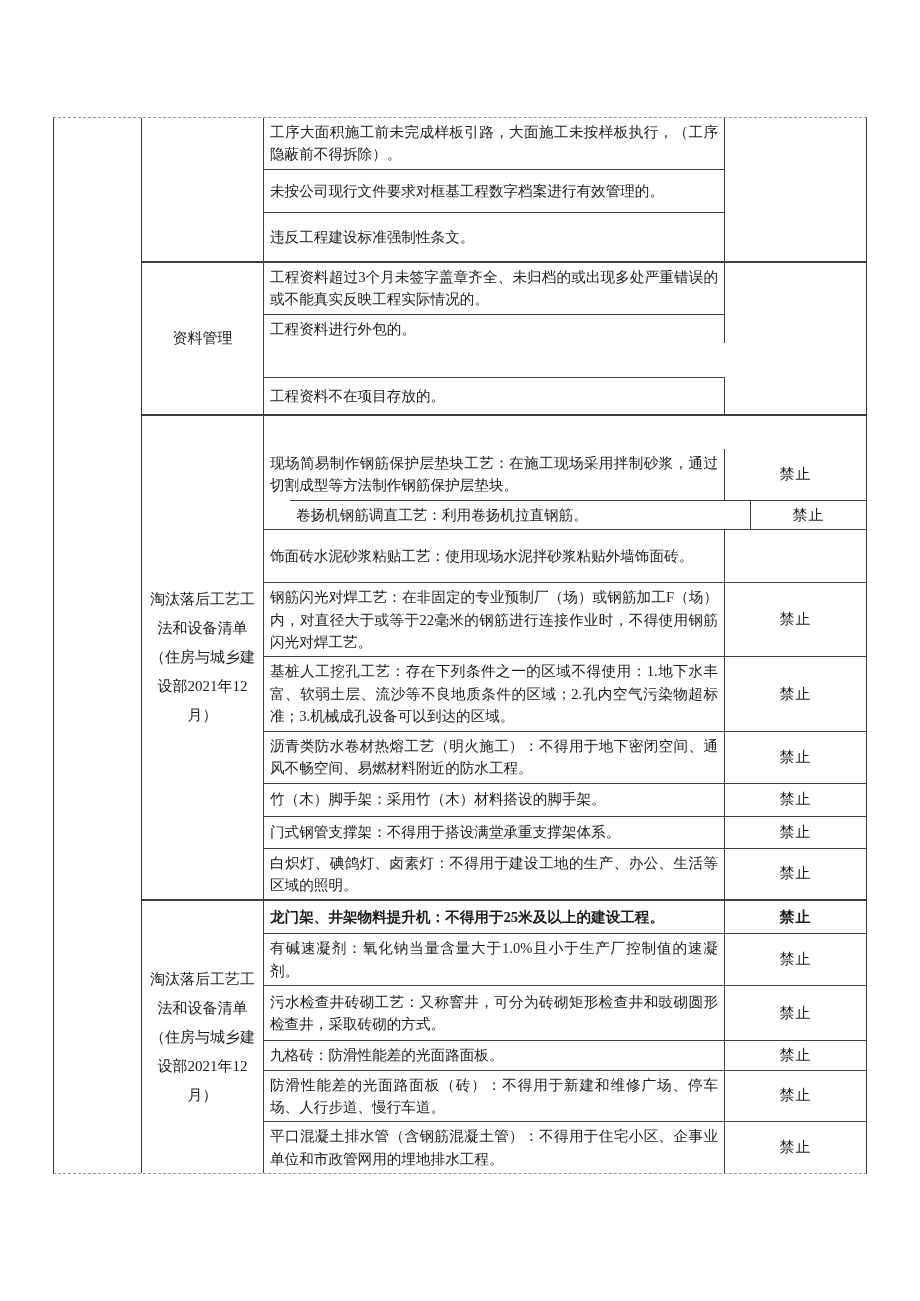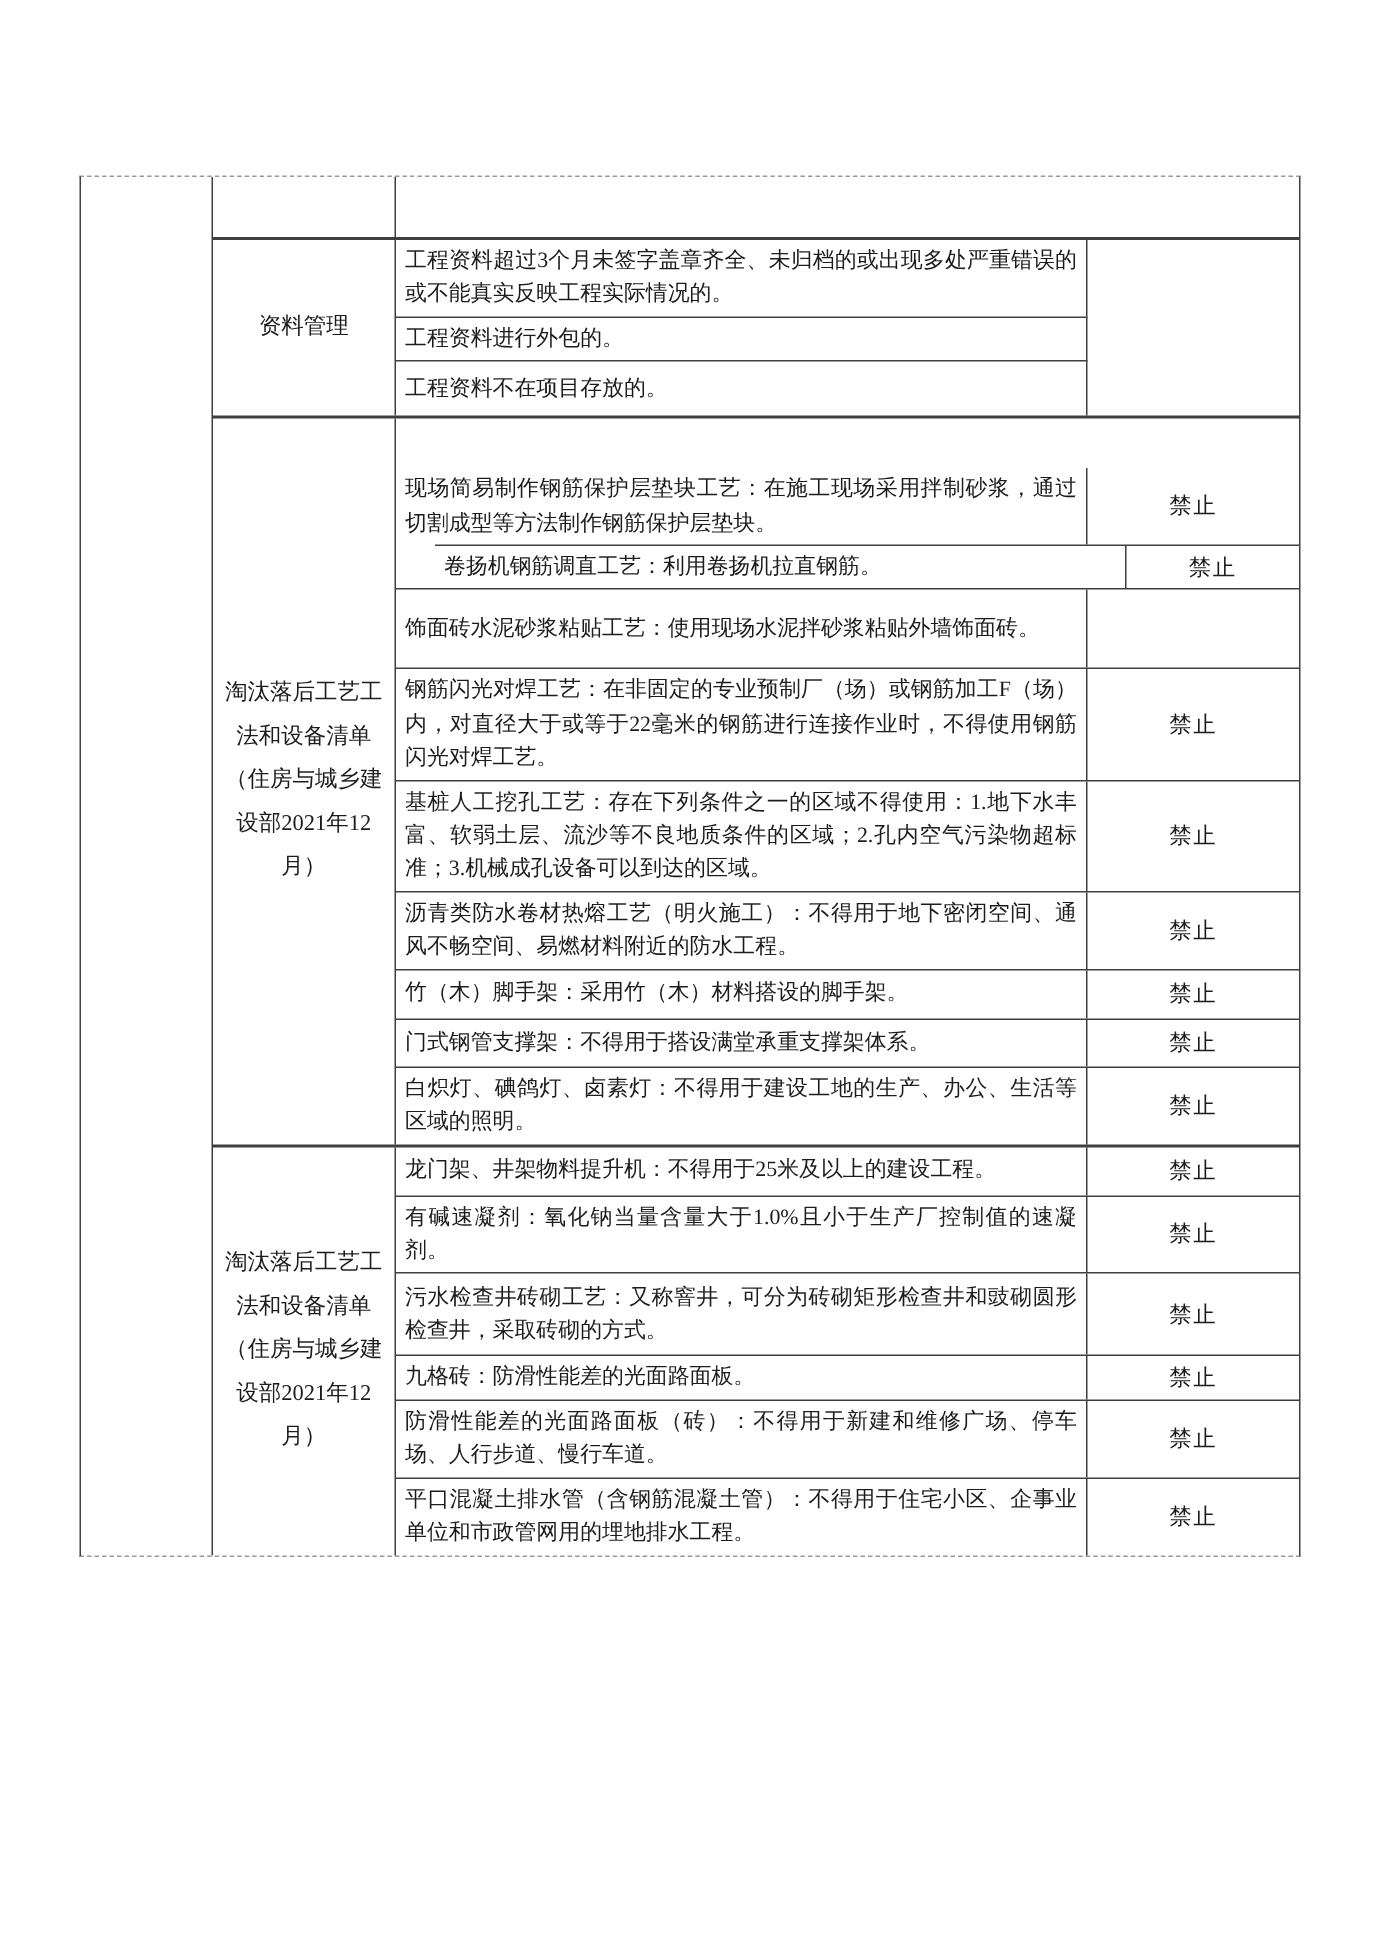--- a/index.html
+++ b/index.html
@@ -92,32 +92,43 @@
 </style>
 </head>
 <body>
 
 <div class="page">
   <div class="doc-table">
     <div class="spacer-col"></div>
     <div class="table-body">
         <div class="section">
           <div class="cat-cell"></div>
+          <div class="rows rows-merged">
+            <div class="content-cell" style="min-height: 50px;">
+              <span>工序大面积施工前未完成样板引路，大面施工未按样板执行，（工序隐蔽前不得拆除）。</span>
+            </div>
+            <div class="content-cell" style="min-height: 43px;">
+              <span>未按公司现行文件要求对框基工程数字档案进行有效管理的。</span>
+            </div>
+            <div class="content-cell" style="min-height: 49px;">
+              <span>违反工程建设标准强制性条文。</span>
+            </div>
+          </div>
           <div class="status-merged"></div>
         </div>
         <div class="section">
           <div class="cat-cell">资料管理</div>
           <div class="rows rows-merged">
             <div class="content-cell" style="min-height: 47px;">
               <span>工程资料超过3个月未签字盖章齐全、未归档的或出现多处严重错误的或不能真实反映工程实际情况的。</span>
             </div>
             <div class="content-cell" style="min-height: 29px;">
               <span>工程资料进行外包的。</span>
             </div>
-            <div class="content-cell" style="min-height: 37px;">
+            <div class="content-cell" style="min-height: 37px; margin-top: 34px;">
               <span>工程资料不在项目存放的。</span>
             </div>
           </div>
           <div class="status-merged"></div>
         </div>
         <div class="section">
           <div class="cat-cell">淘汰落后工艺工法和设备清单（住房与城乡建设部2021年12月）</div>
           <div class="rows">
             <div class="rule-row" style="min-height: 49px; margin-top: 33px;">
               <div class="content-cell">
@@ -171,21 +182,21 @@
               <div class="content-cell">
                 <span>白炽灯、碘鸽灯、卤素灯：不得用于建设工地的生产、办公、生活等区域的照明。</span>
               </div>
               <div class="status-cell">禁止</div>
             </div>
           </div>
         </div>
         <div class="section">
           <div class="cat-cell">淘汰落后工艺工法和设备清单（住房与城乡建设部2021年12月）</div>
           <div class="rows">
-            <div class="rule-row" style="min-height: 32px;">
+            <div class="rule-row" style="min-height: 32px; font-weight: bold;">
               <div class="content-cell">
                 <span>龙门架、井架物料提升机：不得用于25米及以上的建设工程。</span>
               </div>
               <div class="status-cell">禁止</div>
             </div>
             <div class="rule-row" style="min-height: 46px;">
               <div class="content-cell">
                 <span>有碱速凝剂：氧化钠当量含量大于1.0%且小于生产厂控制值的速凝剂。</span>
               </div>
               <div class="status-cell">禁止</div>

